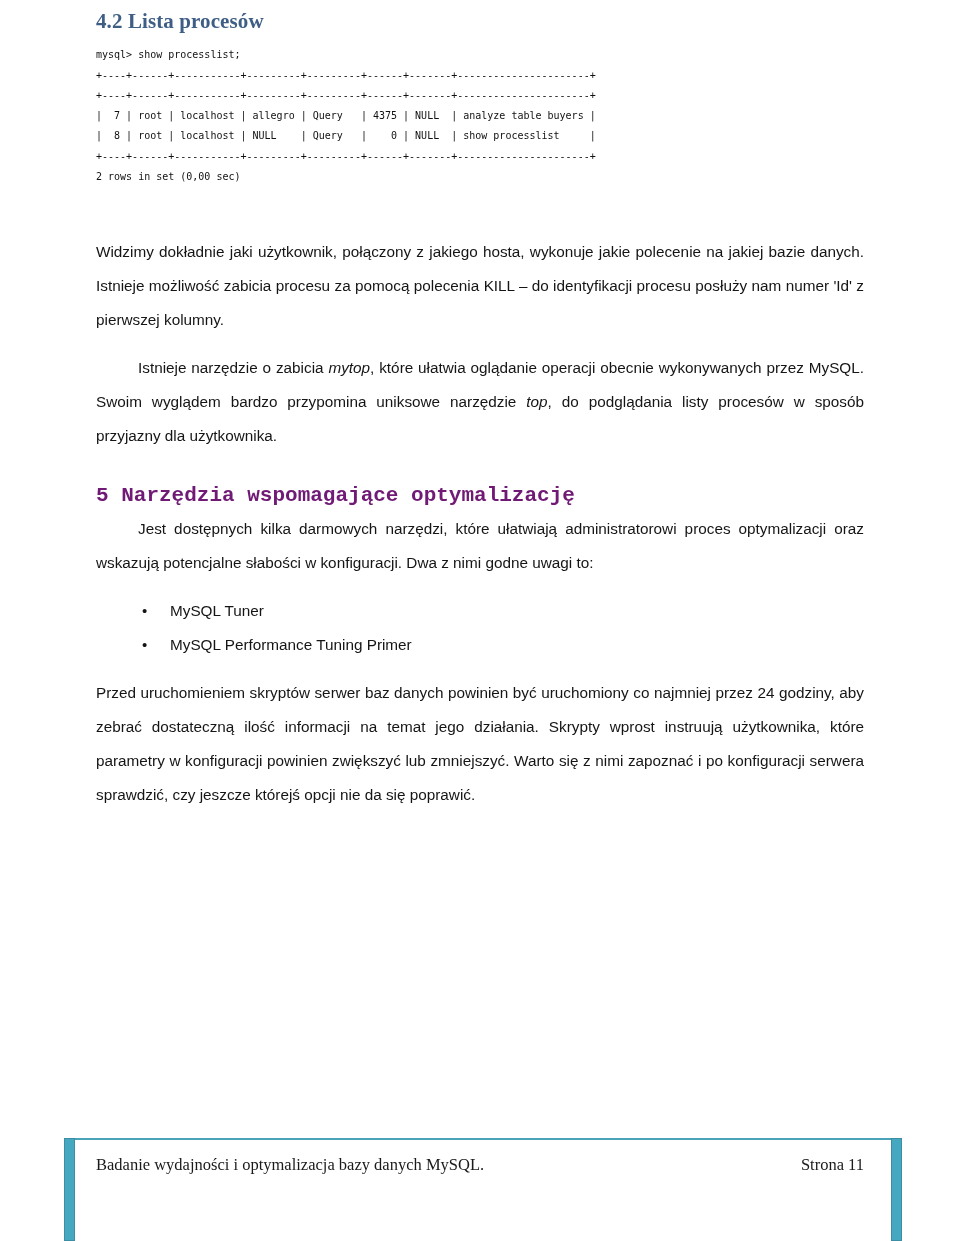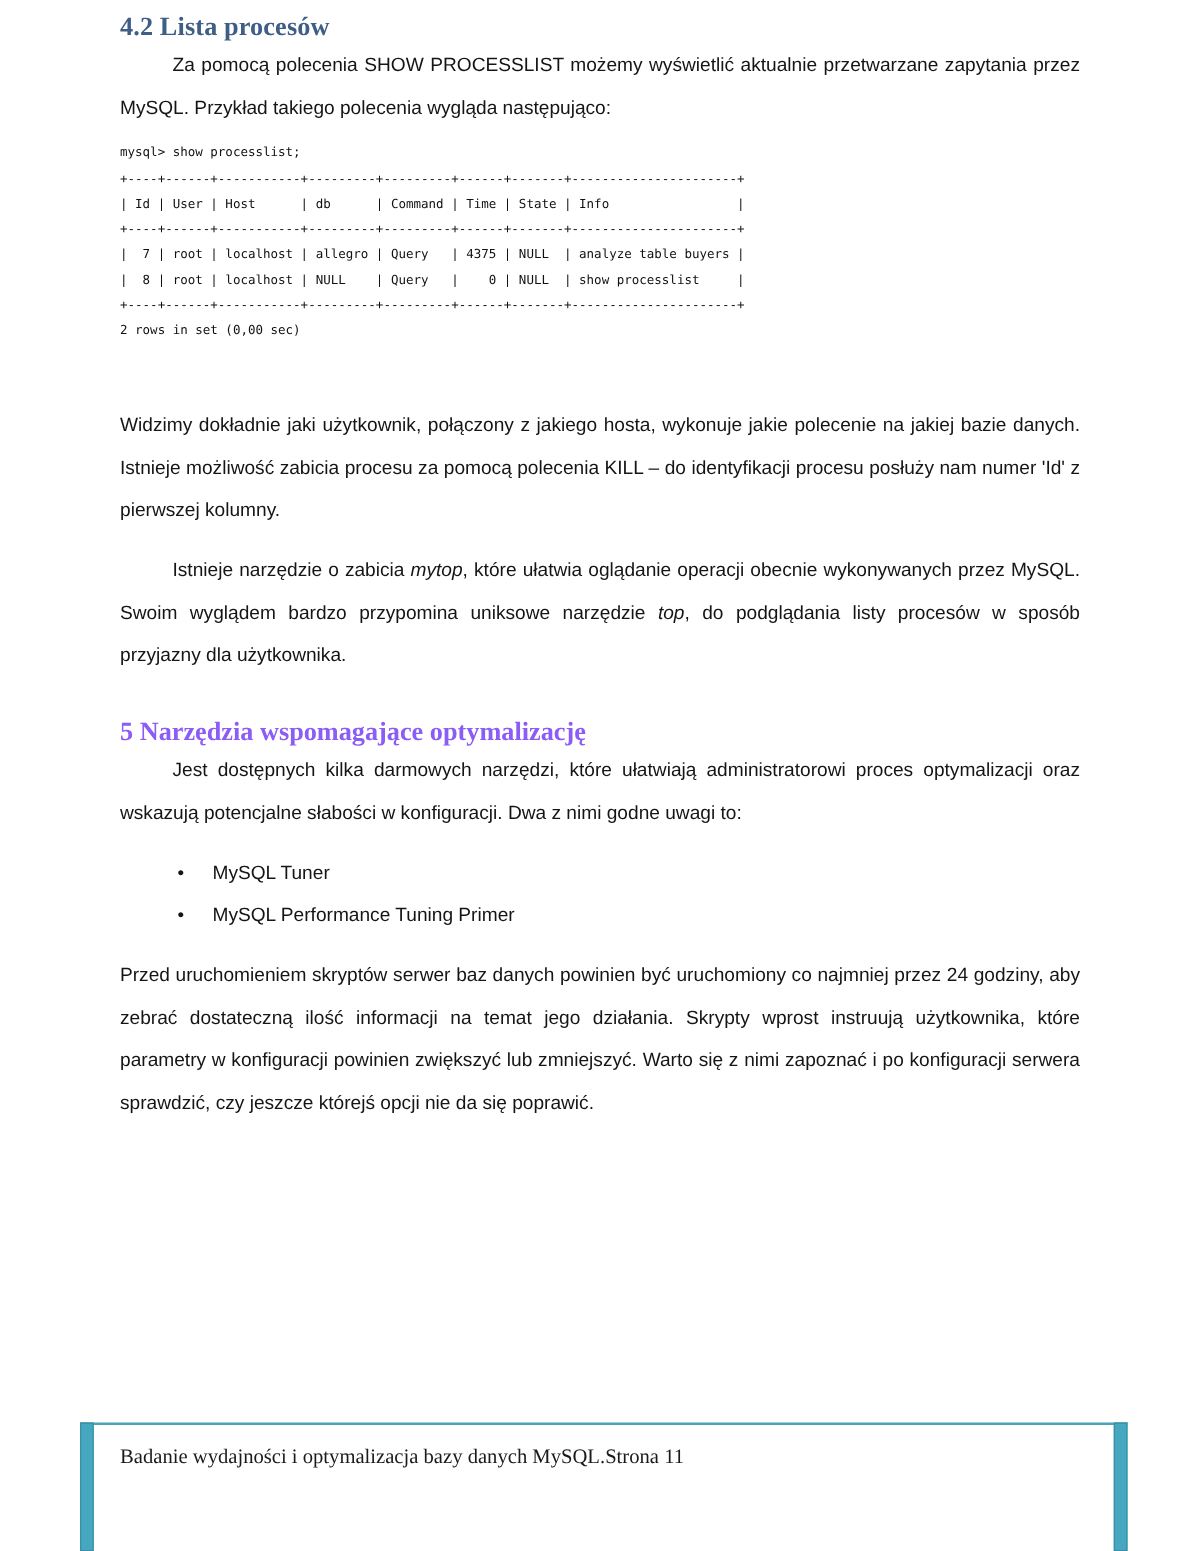--- a/index.html
+++ b/index.html
@@ -31,24 +31,24 @@
     font-family: "Liberation Serif", serif;
     font-size: 21px;
     font-weight: bold;
     color: #3f5e86;
     margin: 0;
     padding: 8px 0 2px 0;
     line-height: 1.25;
     letter-spacing: 0.1px;
   }
   h2.sec-head-2 {
-    font-family: Liberation Serif, serif;
+    font-family: Liberation Mono, monospace;
     font-size: 21px;
     font-weight: bold;
-    color: #8b5cf6;
+    color: #701a75;
     margin: 0;
     padding: 0 0 2px 0;
     line-height: 1.25;
   }
   p.body-par {
     font-size: 15.3px;
     line-height: 34px;
     margin: 0;
     text-align: justify;
     text-justify: inter-word;
@@ -122,41 +122,40 @@
     background: #45a7c0;
     border: 1px solid #3b8ea3;
     box-sizing: border-box;
   }
   .footer {
     position: absolute;
     left: 96px;
     top: 1155px;
     width: 768px;
     display: flex;
+    justify-content: space-between;
     align-items: baseline;
     font-family: "Liberation Serif", serif;
     font-size: 16.5px;
     color: #1a1a1a;
   }
 </style>
 </head>
 <body>
 
 <div class="page">
 
   <div class="content">
 
     <h2 class="sec-head">4.2 Lista procesów</h2>
 
-    <p class="body-par indent">Za pomocą polecenia SHOW PROCESSLIST możemy wyświetlić aktualnie przetwarzane zapytania przez MySQL. Przykład takiego polecenia wygląda następująco:</p>
 
     <div class="code-wrap">
       <pre class="code">mysql&gt; show processlist;</pre>
       <pre class="code">+----+------+-----------+---------+---------+------+-------+----------------------+</pre>
-      <pre class="code">| Id | User | Host      | db      | Command | Time | State | Info                 |</pre>
       <pre class="code">+----+------+-----------+---------+---------+------+-------+----------------------+</pre>
       <pre class="code">|  7 | root | localhost | allegro | Query   | 4375 | NULL  | analyze table buyers |</pre>
       <pre class="code">|  8 | root | localhost | NULL    | Query   |    0 | NULL  | show processlist     |</pre>
       <pre class="code">+----+------+-----------+---------+---------+------+-------+----------------------+</pre>
       <pre class="code">2 rows in set (0,00 sec)</pre>
     </div>
 
     <div class="gap-lg"></div>
 
     <p class="body-par">Widzimy dokładnie jaki użytkownik, połączony z jakiego hosta, wykonuje jakie polecenie na jakiej bazie danych. Istnieje możliwość zabicia procesu za pomocą polecenia KILL – do identyfikacji procesu posłuży nam numer 'Id' z pierwszej kolumny.</p>

